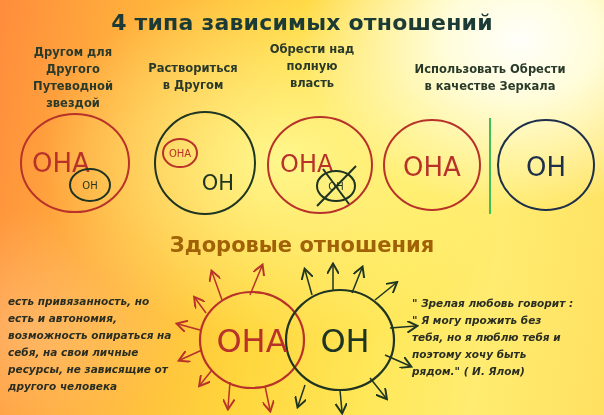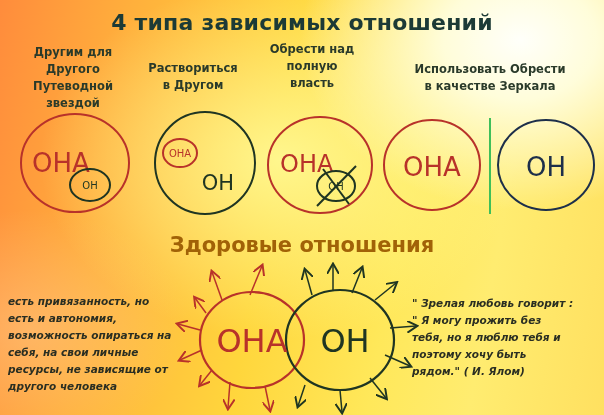--- a/index.html
+++ b/index.html
@@ -18,21 +18,21 @@
   .note{position:absolute;font-style:italic;font-weight:bold;font-size:10.5px;line-height:17px;color:#2a2e22;font-family:"DejaVu Sans","Liberation Sans",sans-serif;}
   svg.diag{position:absolute;left:0;top:0;}
   .hand{font-family:"DejaVu Sans","Liberation Sans",sans-serif;}
 </style>
 </head>
 <body>
 
 <div class="abs title">4 типа зависимых отношений</div>
 
 <div class="lbl" style="left:18px;top:44px;width:110px;">
-  <div>Другим для</div>
+  <div>Другом для</div>
   <div>Другого</div>
   <div>Путеводной</div>
   <div>звездой</div>
 </div>
 <div class="lbl" style="left:138px;top:60px;width:110px;">
   <div>Раствориться</div>
   <div>в Другом</div>
 </div>
 <div class="lbl" style="left:262px;top:41px;width:100px;">
   <div>Обрести над</div>

